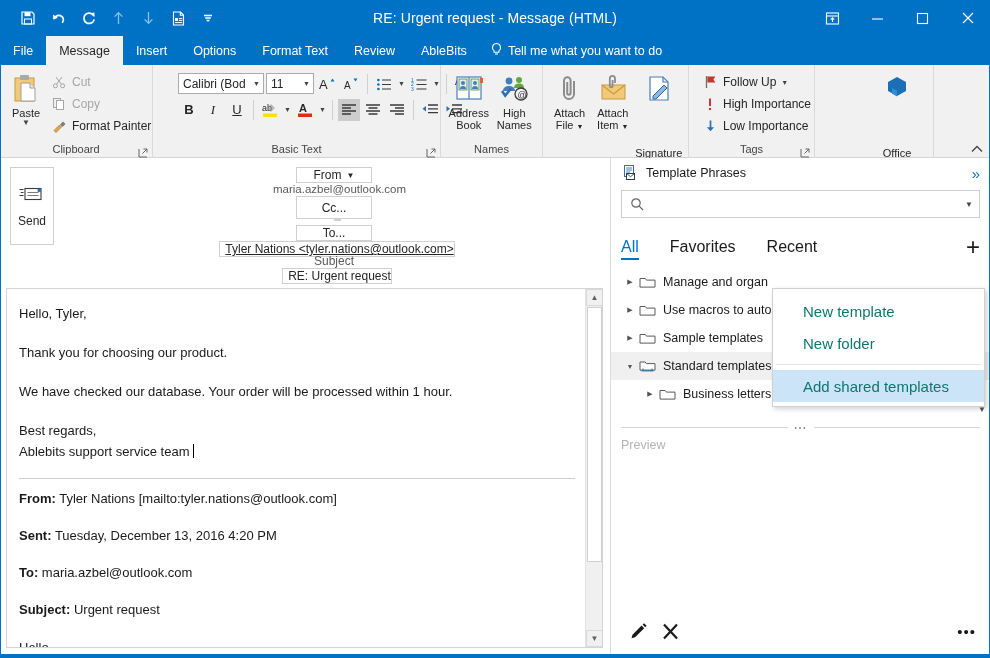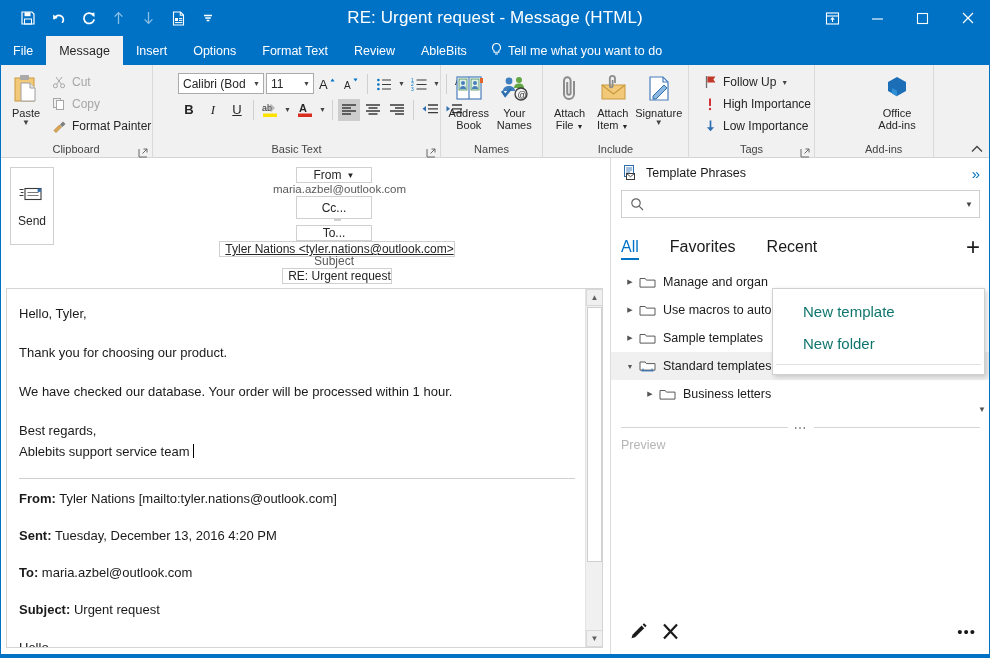--- a/index.html
+++ b/index.html
@@ -31,21 +31,21 @@
   .qat-btn {
     width: 28px; height: 28px;
     display: flex; align-items: center; justify-content: center;
     color: #ffffff;
   }
   .qat-btn.dim { opacity: 0.55; }
   .qat-btn svg { display: block; }
   .win-title {
     position: absolute; left: 0; top: 0; width: 990px; height: 36px;
     display: flex; align-items: center; justify-content: center;
-    color: #ffffff; font-size: 17px; letter-spacing: 0.1px;
+    color: #ffffff; font-size: 14px; letter-spacing: 0.1px;
     pointer-events: none;
   }
   .win-ctrls {
     position: absolute; right: 0; top: 0; height: 36px;
     display: flex; align-items: stretch;
   }
   .win-ctrl {
     width: 45px; height: 36px;
     display: flex; align-items: center; justify-content: center;
     color: #ffffff;
@@ -133,21 +133,21 @@
   .tbtn {
     width: 22px; height: 22px; display: flex; align-items: center; justify-content: center;
     color: #262626; font-size: 12px;
   }
   .tbtn.on { background: #cdcdcd; }
   .vsep { width: 1px; height: 20px; background: #d0d0d0; margin: 0 3px; }
   .mini-caret { font-size: 7px; color: #444; width: 9px; text-align:center; }
 
   
   .bb2 { width: 48px; }
-  .bb3 { width: 54px; }
+  .bb3 { width: 54px; gap: 40px; }
 
   .ribbon-collapse {
     position: absolute; right: 6px; bottom: 2px;
     width: 14px; height: 14px; color: #444;
   }
 
   
   .main {
     position: absolute; left: 0; top: 158px; width: 990px; height: 496px;
     background: #ffffff;
@@ -653,21 +653,21 @@
             <svg width="32" height="30" viewBox="0 0 32 30">
               <circle cx="11" cy="7" r="3.4" fill="#3f7fbf"></circle>
                 <path d="M5 17c0-3.3 2.7-5 6-5s6 1.7 6 5z" fill="#3f7fbf"></path>
               <circle cx="21" cy="6" r="3" fill="#62a744"></circle>
                 <path d="M16 14c0-3 2.2-4.4 5-4.4s5 1.4 5 4.4z" fill="#62a744"></path>
               <path d="M4 17l3.2 4.5L13 14.5" fill="none" stroke="#2f6fb0" stroke-width="2.6"></path>
               <circle cx="23" cy="20" r="6" fill="none" stroke="#3a3a3a" stroke-width="1.3"></circle>
               <text x="19.6" y="23.8" font-family="Liberation Sans, sans-serif" font-size="9" fill="#3a3a3a">@</text>
             </svg>
           </div>
-          <div class="lbl">Your</div>
+          <div class="lbl">High</div>
           <div class="lbl">Names</div>
         </div>
       </div>
       <div class="rgroup-label">Names</div>
     </div>
 
     <div class="rgroup" style="width:146px;">
       <div class="rgroup-body" style="justify-content:center;">
         <div class="bigbtn bb2">
           <div class="ico">
@@ -960,16 +960,17 @@
         </div>
         <span class="more">•••</span>
       </div>
     </div>
   </div>
 
   <div class="ctxmenu">
     <div class="ctxitem">New template</div>
     <div class="ctxitem">New folder</div>
     <div class="ctxsep"></div>
+    <div class="ctxitem hl">Add shared templates</div>
   </div>
 
   <div class="wborder"></div>
 </div>
 
 </body></html>

